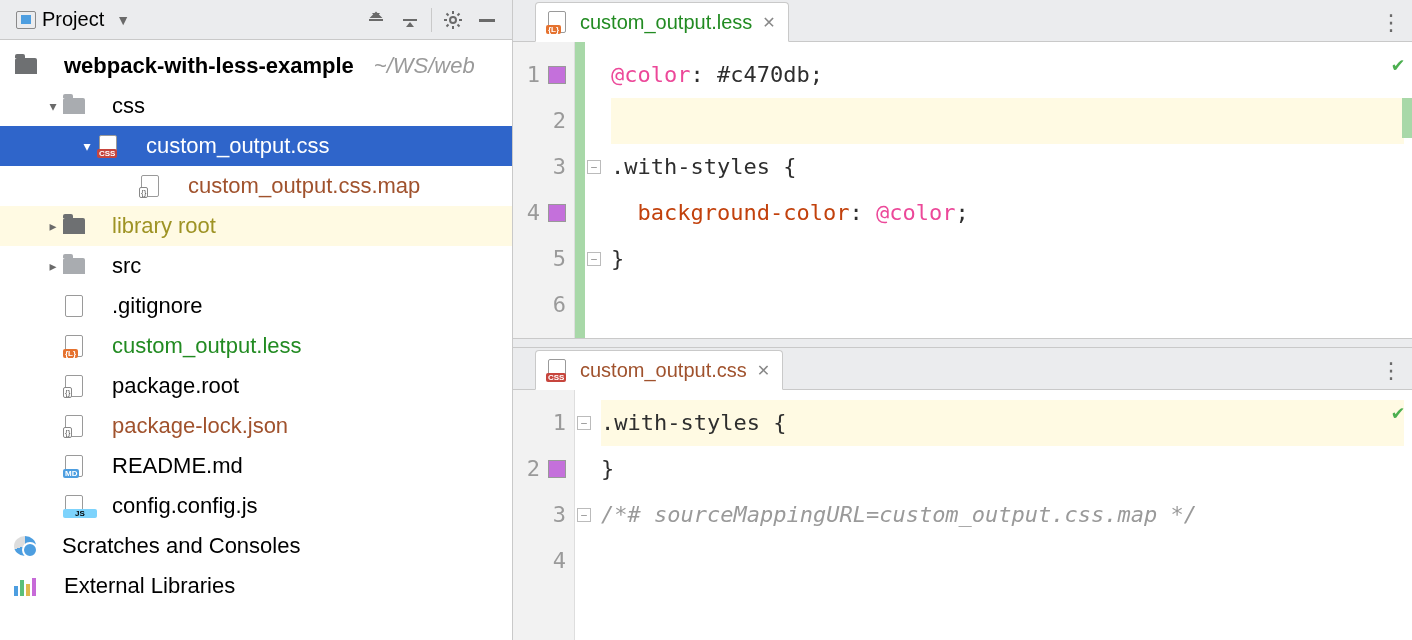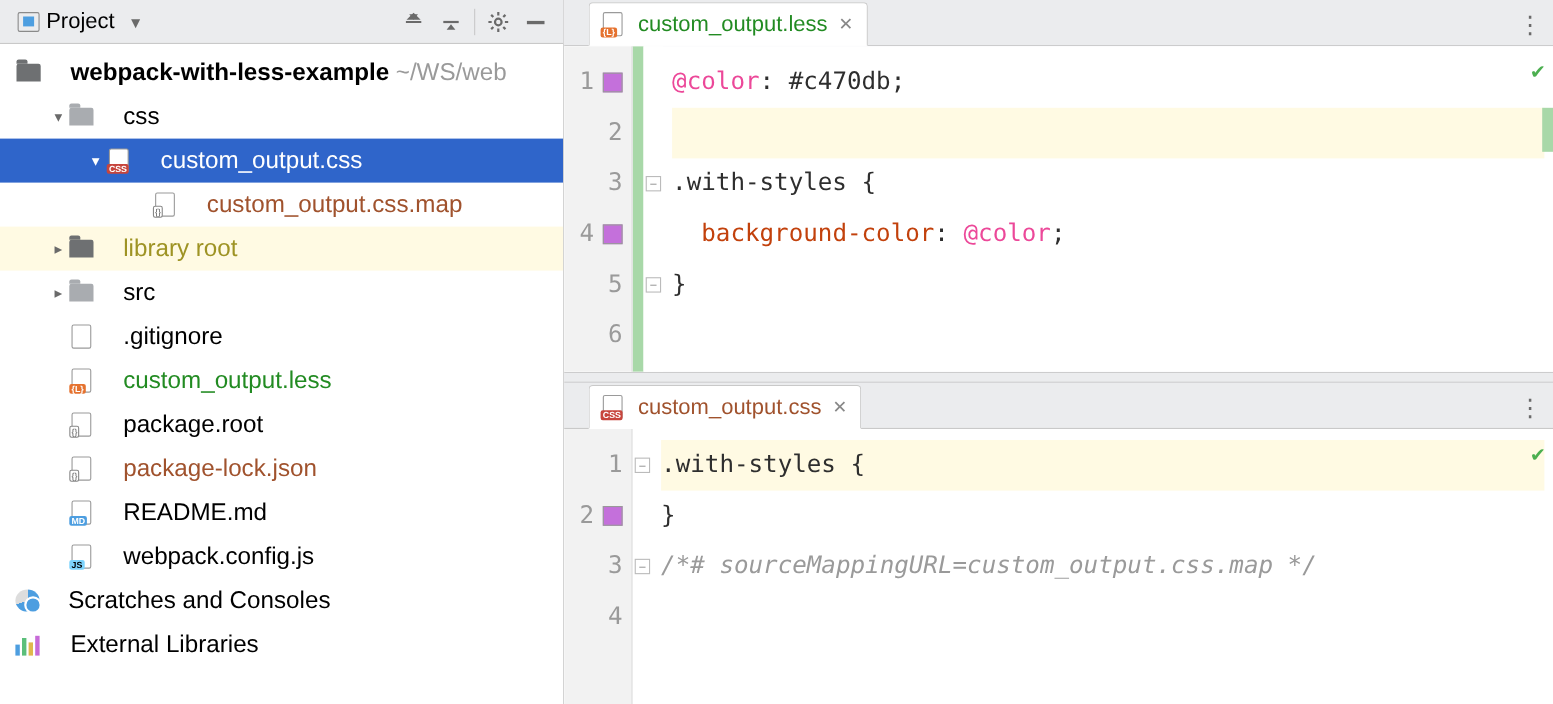--- a/index.html
+++ b/index.html
@@ -73,33 +73,33 @@
 .folder-ic { width:22px; height:16px; background:#a9acb0; border-radius:2px 2px 0 0; position:relative; }
 .folder-ic::before { content:""; position:absolute; top:-4px; left:0; width:10px; height:4px; background:#a9acb0; border-radius:2px 2px 0 0;}
 .folder-dark { background:#6e7072;}
 .folder-dark::before { background:#6e7072; }
 .file-ic {
   width:18px; height:22px; background:#fff; border:1px solid #9a9a9a; border-radius:2px; position:relative;
   display:flex;align-items:flex-end;justify-content:center;
 }
 .badge-css { position:absolute;bottom:-2px;left:-3px;background:#c7453d;color:#fff;font-size:8px;font-weight:bold;padding:0 2px;border-radius:2px; }
 .badge-less { position:absolute;bottom:-2px;left:-3px;background:#e5722f;color:#fff;font-size:8px;font-weight:bold;padding:0 2px;border-radius:2px; }
-.badge-js { position:absolute;bottom:-2px;left:-3px;background:#7dd3fc;color:#000;font-size:8px;font-weight:bold;padding:0 2px;border-radius:2px; }
+.badge-js { position:absolute;bottom:-2px;left:-3px;background:#7dd3fc;color:#000;font-size:8px;font-weight:bold;padding:0 12px;border-radius:2px; }
 .badge-md { position:absolute;bottom:-2px;left:-3px;background:#4d9ee0;color:#fff;font-size:8px;font-weight:bold;padding:0 2px;border-radius:2px; }
 .badge-json { position:absolute;bottom:-2px;left:-3px;background:#fff;border:1px solid #888;color:#555;font-size:8px;padding:0 1px;border-radius:2px; }
 
 .tree-row.selected { background:#2f65ca; color:#fff; }
 .tree-row.selected .arrow { color:#fff; }
 .tree-row.yellow { background:#fffae3; }
 .tree-row .fname { font-size: 22px; margin-left: 20px; }
 .tree-row .fname.bold { font-weight: 700; }
 .tree-row .fname.green { color:#228b22; }
 .tree-row .fname.brown { color:#a0522d; }
 .tree-row .fname.yelllabel { color:#9e9324; }
-.tree-row .path-extra { color:#9a9a9a; font-size:22px; margin-left:6px;}
+.tree-row .path-extra { color:#9a9a9a; font-size:22px; margin-left:20px;font-style:italic;}
 
 .indent-1 { padding-left: 14px; }
 .indent-2 { padding-left: 44px; }
 .indent-3 { padding-left: 78px; }
 .indent-4 { padding-left: 120px; }
 
 .libs-icon { display:inline-flex; gap:2px; align-items:flex-end; height:20px;width:24px;margin-right:6px;}
 .libs-icon span { width:4px; background:#4d9ee0; }
 .libs-icon span:nth-child(1){height:10px;}
 .libs-icon span:nth-child(2){height:16px;background:#5bbf7a;}
@@ -339,21 +339,21 @@
           </span>
           <span class="fname">README.md</span>
         </div>
         <div class="tree-row indent-2">
           <span class="arrow placeholder">▸</span>
           <span class="ficon">
             <span class="file-ic">
               <span class="badge-js">JS</span>
             </span>
           </span>
-          <span class="fname">webpack.config.js</span>
+          <span class="fname">config.config.js</span>
         </div>
       </div>
     <div class="tree-row indent-1">
       <span class="scratch-icon"></span>
       <span class="fname">Scratches and Consoles</span>
     </div>
     <div class="tree-row indent-1">
       <span class="libs-icon">
           <span></span>
           <span></span>

